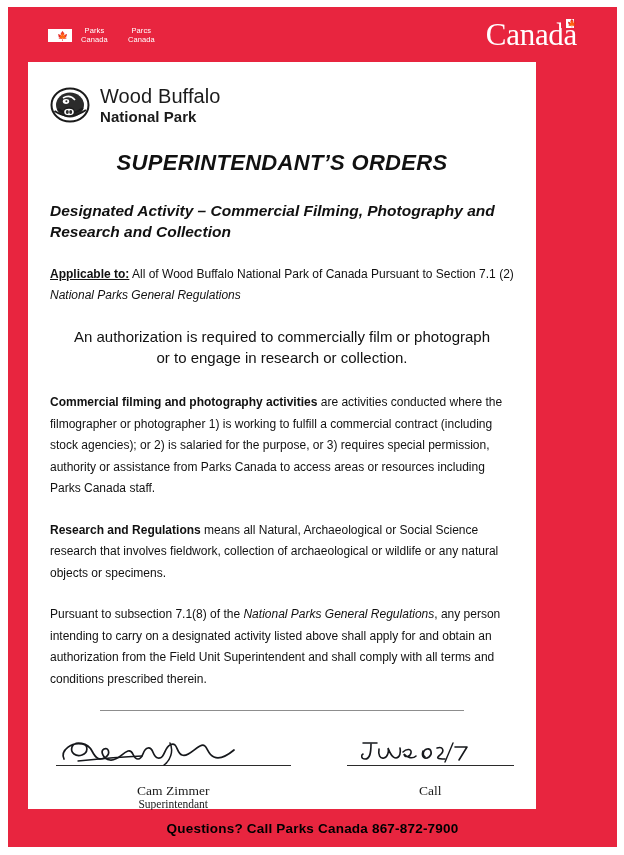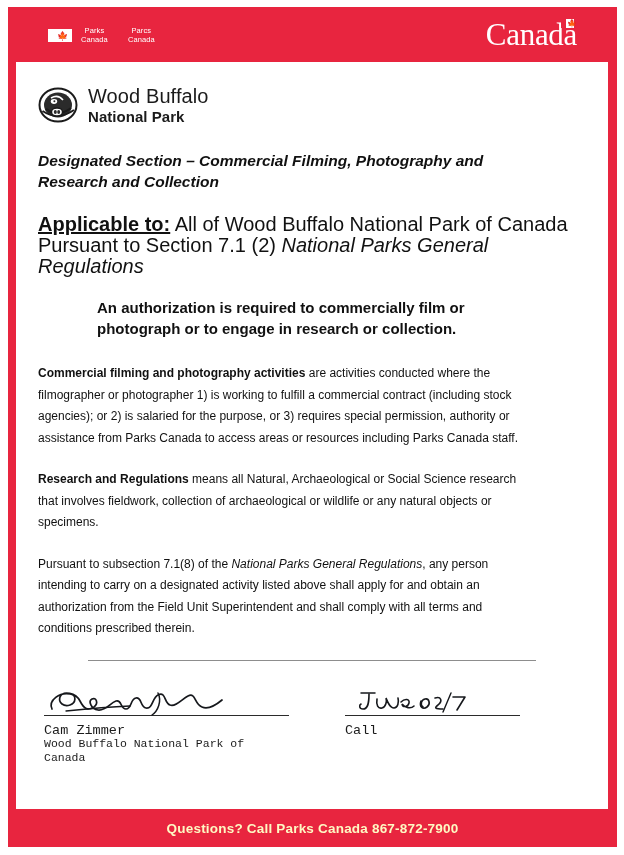--- a/index.html
+++ b/index.html
@@ -129,23 +129,23 @@
     left: 6px; top: 0.5px;
     font-size: 8px;
     line-height: 8px;
     color: #e8253f;
     font-family: "DejaVu Sans", sans-serif;
   }
 
   
   .sheet {
     position: absolute;
-    left: 16px;
+    left: 28px;
     top: 62px;
-    width: 592px;
+    width: 508px;
     height: 747px;
     background: #ffffff;
     z-index: 3;
     box-sizing: border-box;
   }
 
   .content {
     position: absolute;
     left: 22px;
     top: 24px;
@@ -198,34 +198,35 @@
   .doc-subtitle {
     font-size: 15.5px;
     font-weight: bold;
     font-style: italic;
     color: #111111;
     line-height: 21px;
     margin: 0 0 22px 0;
     max-width: 480px;
   }
   .applicable {
-    font-size: 20px;
+    font-size: 12px;
     color: #111111;
     line-height: 21px;
     margin: 0 0 20px 0;
   }
   .applicable .lbl {
     font-weight: bold;
     text-decoration: underline;
   }
   .applicable .ital { font-style: italic; }
 
   .callout {
+    text-align: center;
     font-size: 15px;
-    font-weight: bold;
+    font-weight: normal;
     color: #111111;
     line-height: 21px;
     margin: 0 auto 24px auto;
     max-width: 430px;
   }
 
   .body-para {
     font-size: 12px;
     color: #111111;
     line-height: 21.5px;
@@ -269,42 +270,43 @@
     left: 12px;
     bottom: 0px;
     width: 125px;
     height: 26px;
     pointer-events: none;
   }
   .sig-caption {
     font-size: 11.5px;
     color: #1b1b1b;
     line-height: 13.5px;
-    margin-top: 8px;
-    font-family: Liberation Mono, monospace;
+    margin-top: 18px;
+    font-family: Liberation Serif, serif;
+    text-align: center;
   }
   .sig-caption .first { font-size: 13.5px; }
 
   
   .footer-band {
     position: absolute;
     left: 8px;
     bottom: 8px;
     width: 609px;
     height: 37px;
     background: #e8253f;
     z-index: 4;
     display: flex;
     align-items: center;
     justify-content: center;
   }
   .footer-text {
     font-size: 13.5px;
     font-weight: bold;
-    color: #fef9c3;
+    color: #000000;
     letter-spacing: 0.2px;
     font-family: "Liberation Sans", sans-serif;
   }
 </style>
 </head>
 <body>
 
 <div class="page">
 
   <div class="header-band">
@@ -349,22 +351,23 @@
             <ellipse cx="16" cy="14.5" rx="3.2" ry="2.4" fill="#ffffff"></ellipse>
             <circle cx="16.4" cy="14.3" r="1" fill="#2b2b2b"></circle>
           </svg>
         </div>
         <div class="park-names">
           <div class="park-name-main">Wood Buffalo</div>
           <div class="park-name-sub">National Park</div>
         </div>
       </div>
 
-
-      <div class="doc-subtitle">Designated Section – Commercial Filming, Photography and Research and Collection</div>
+      <h1 class="doc-title">SUPERINTENDANT’S ORDERS</h1>
+
+      <div class="doc-subtitle">Designated Activity – Commercial Filming, Photography and Research and Collection</div>
 
       <div class="applicable">
         <span class="lbl">Applicable to:</span>
         <span>All of Wood Buffalo National Park of Canada Pursuant to Section 7.1 (2) </span><span class="ital">National Parks General Regulations</span>
       </div>
 
       <div class="callout">An authorization is required to commercially film or photograph or to engage in research or collection.</div>
 
       <p class="body-para">
         <span class="bld">Commercial filming and photography activities</span><span> are activities conducted where the filmographer or photographer 1) is working to fulfill a commercial contract (including stock agencies); or 2) is salaried for the purpose, or 3) requires special permission, authority or assistance from Parks Canada to access areas or resources including Parks Canada staff.</span>
@@ -390,20 +393,21 @@
                        C42 14 45 22 52 23 C60 24 64 16 70 14 C76 12 74 22 80 22
                        C86 22 84 12 90 11 C96 10 94 20 100 21 C107 22 106 11 112 8
                        C120 4 118 16 124 18 C130 20 136 12 142 9 C150 5 148 17 156 20
                        C163 23 170 18 176 13" fill="none" stroke="#16181c" stroke-width="1.7" stroke-linecap="round"></path>
               <path d="M20 24 C40 22 62 20 84 19" fill="none" stroke="#16181c" stroke-width="1.3" stroke-linecap="round"></path>
               <path d="M112 6 C116 14 112 24 106 28" fill="none" stroke="#16181c" stroke-width="1.5" stroke-linecap="round"></path>
             </svg>
           </div>
           <div class="sig-caption">
             <div class="first">Cam Zimmer</div>
+            <div>Superintendant</div>
             <div>Wood Buffalo National Park of Canada</div>
           </div>
         </div>
 
         <div class="sig-col date">
           <div class="sig-line">
             <svg class="date-ink" viewBox="0 0 125 26" aria-hidden="true">
               <path d="M4 4 L18 4" fill="none" stroke="#16181c" stroke-width="1.5" stroke-linecap="round"></path>
               <path d="M12 5 C12 14 11 20 6 20 C2 20 2 16 4 15" fill="none" stroke="#16181c" stroke-width="1.6" stroke-linecap="round"></path>
               <path d="M20 10 C19 16 21 20 25 19 C29 18 30 12 29 9 C31 14 33 19 37 19 C41 19 42 13 41 9" fill="none" stroke="#16181c" stroke-width="1.6" stroke-linecap="round"></path>

